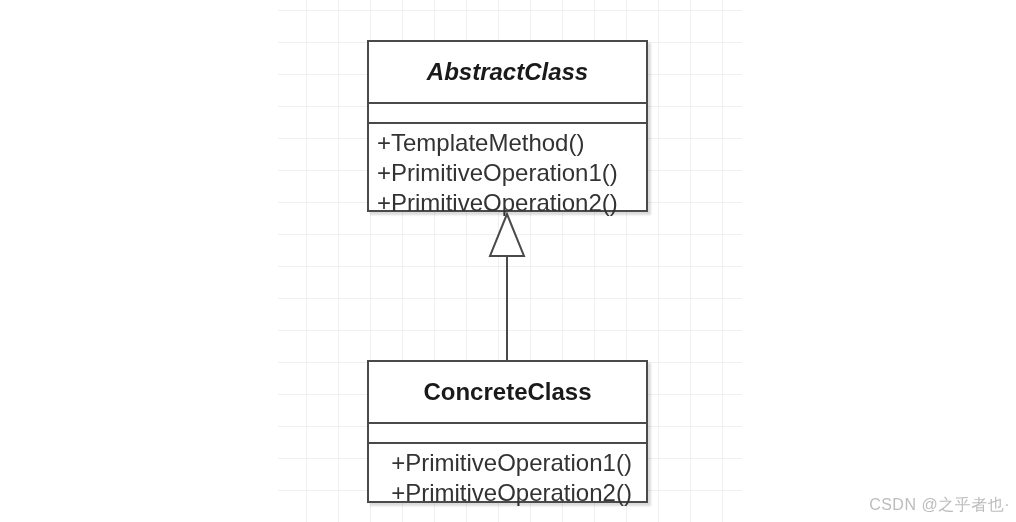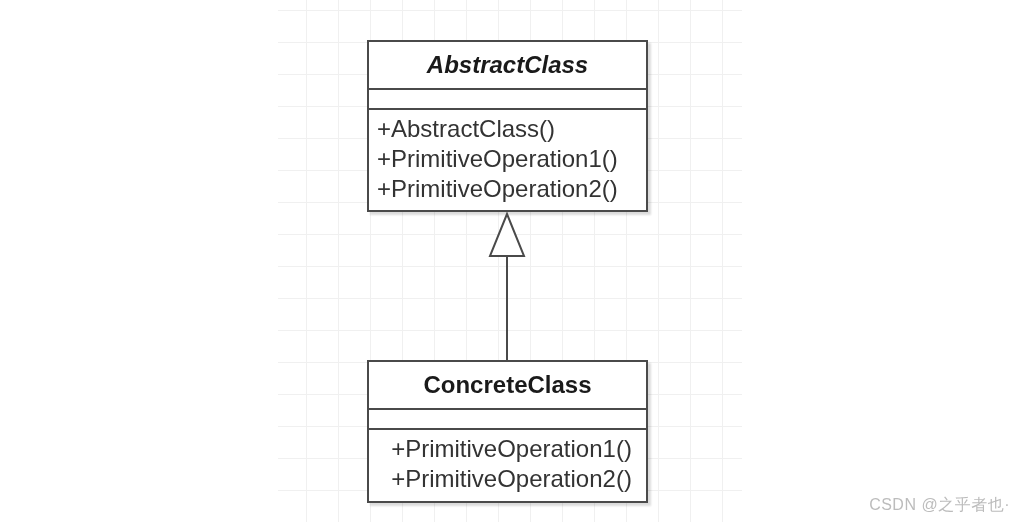--- a/index.html
+++ b/index.html
@@ -44,21 +44,21 @@
     height: 172px;
   }
   .uml-class.concrete-box {
     left: 367px;
     top: 360px;
     width: 281px;
     height: 143px;
     text-align: center;
   }
   .uml-title {
-    height: 46px;
+    height: 60px;
     display: flex;
     align-items: center;
     justify-content: center;
     font-size: 24px;
     font-weight: bold;
     color: #1a1a1a;
     letter-spacing: 0px;
   }
   .abstract-box .uml-title {
     font-style: italic;
@@ -98,21 +98,21 @@
 <body>
 
 <div class="stage">
 
   <div class="canvas-grid"></div>
 
   <div class="uml-class abstract-box">
     <div class="uml-title">AbstractClass</div>
     <div class="uml-attrs"></div>
     <div class="uml-methods">
-      <div class="uml-method">+AbstractClass()</div>
+      <div class="uml-method">+TemplateMethod()</div>
       <div class="uml-method">+PrimitiveOperation1()</div>
       <div class="uml-method">+PrimitiveOperation2()</div>
     </div>
   </div>
 
   <svg class="connector" viewBox="0 0 40 150" xmlns="http://www.w3.org/2000/svg">
     <line x1="20" y1="44" x2="20" y2="150" stroke="#4a4a4a" stroke-width="2"></line>
     <polygon points="20,3 37,45 3,45" fill="#ffffff" stroke="#4a4a4a" stroke-width="2"></polygon>
   </svg>
 

